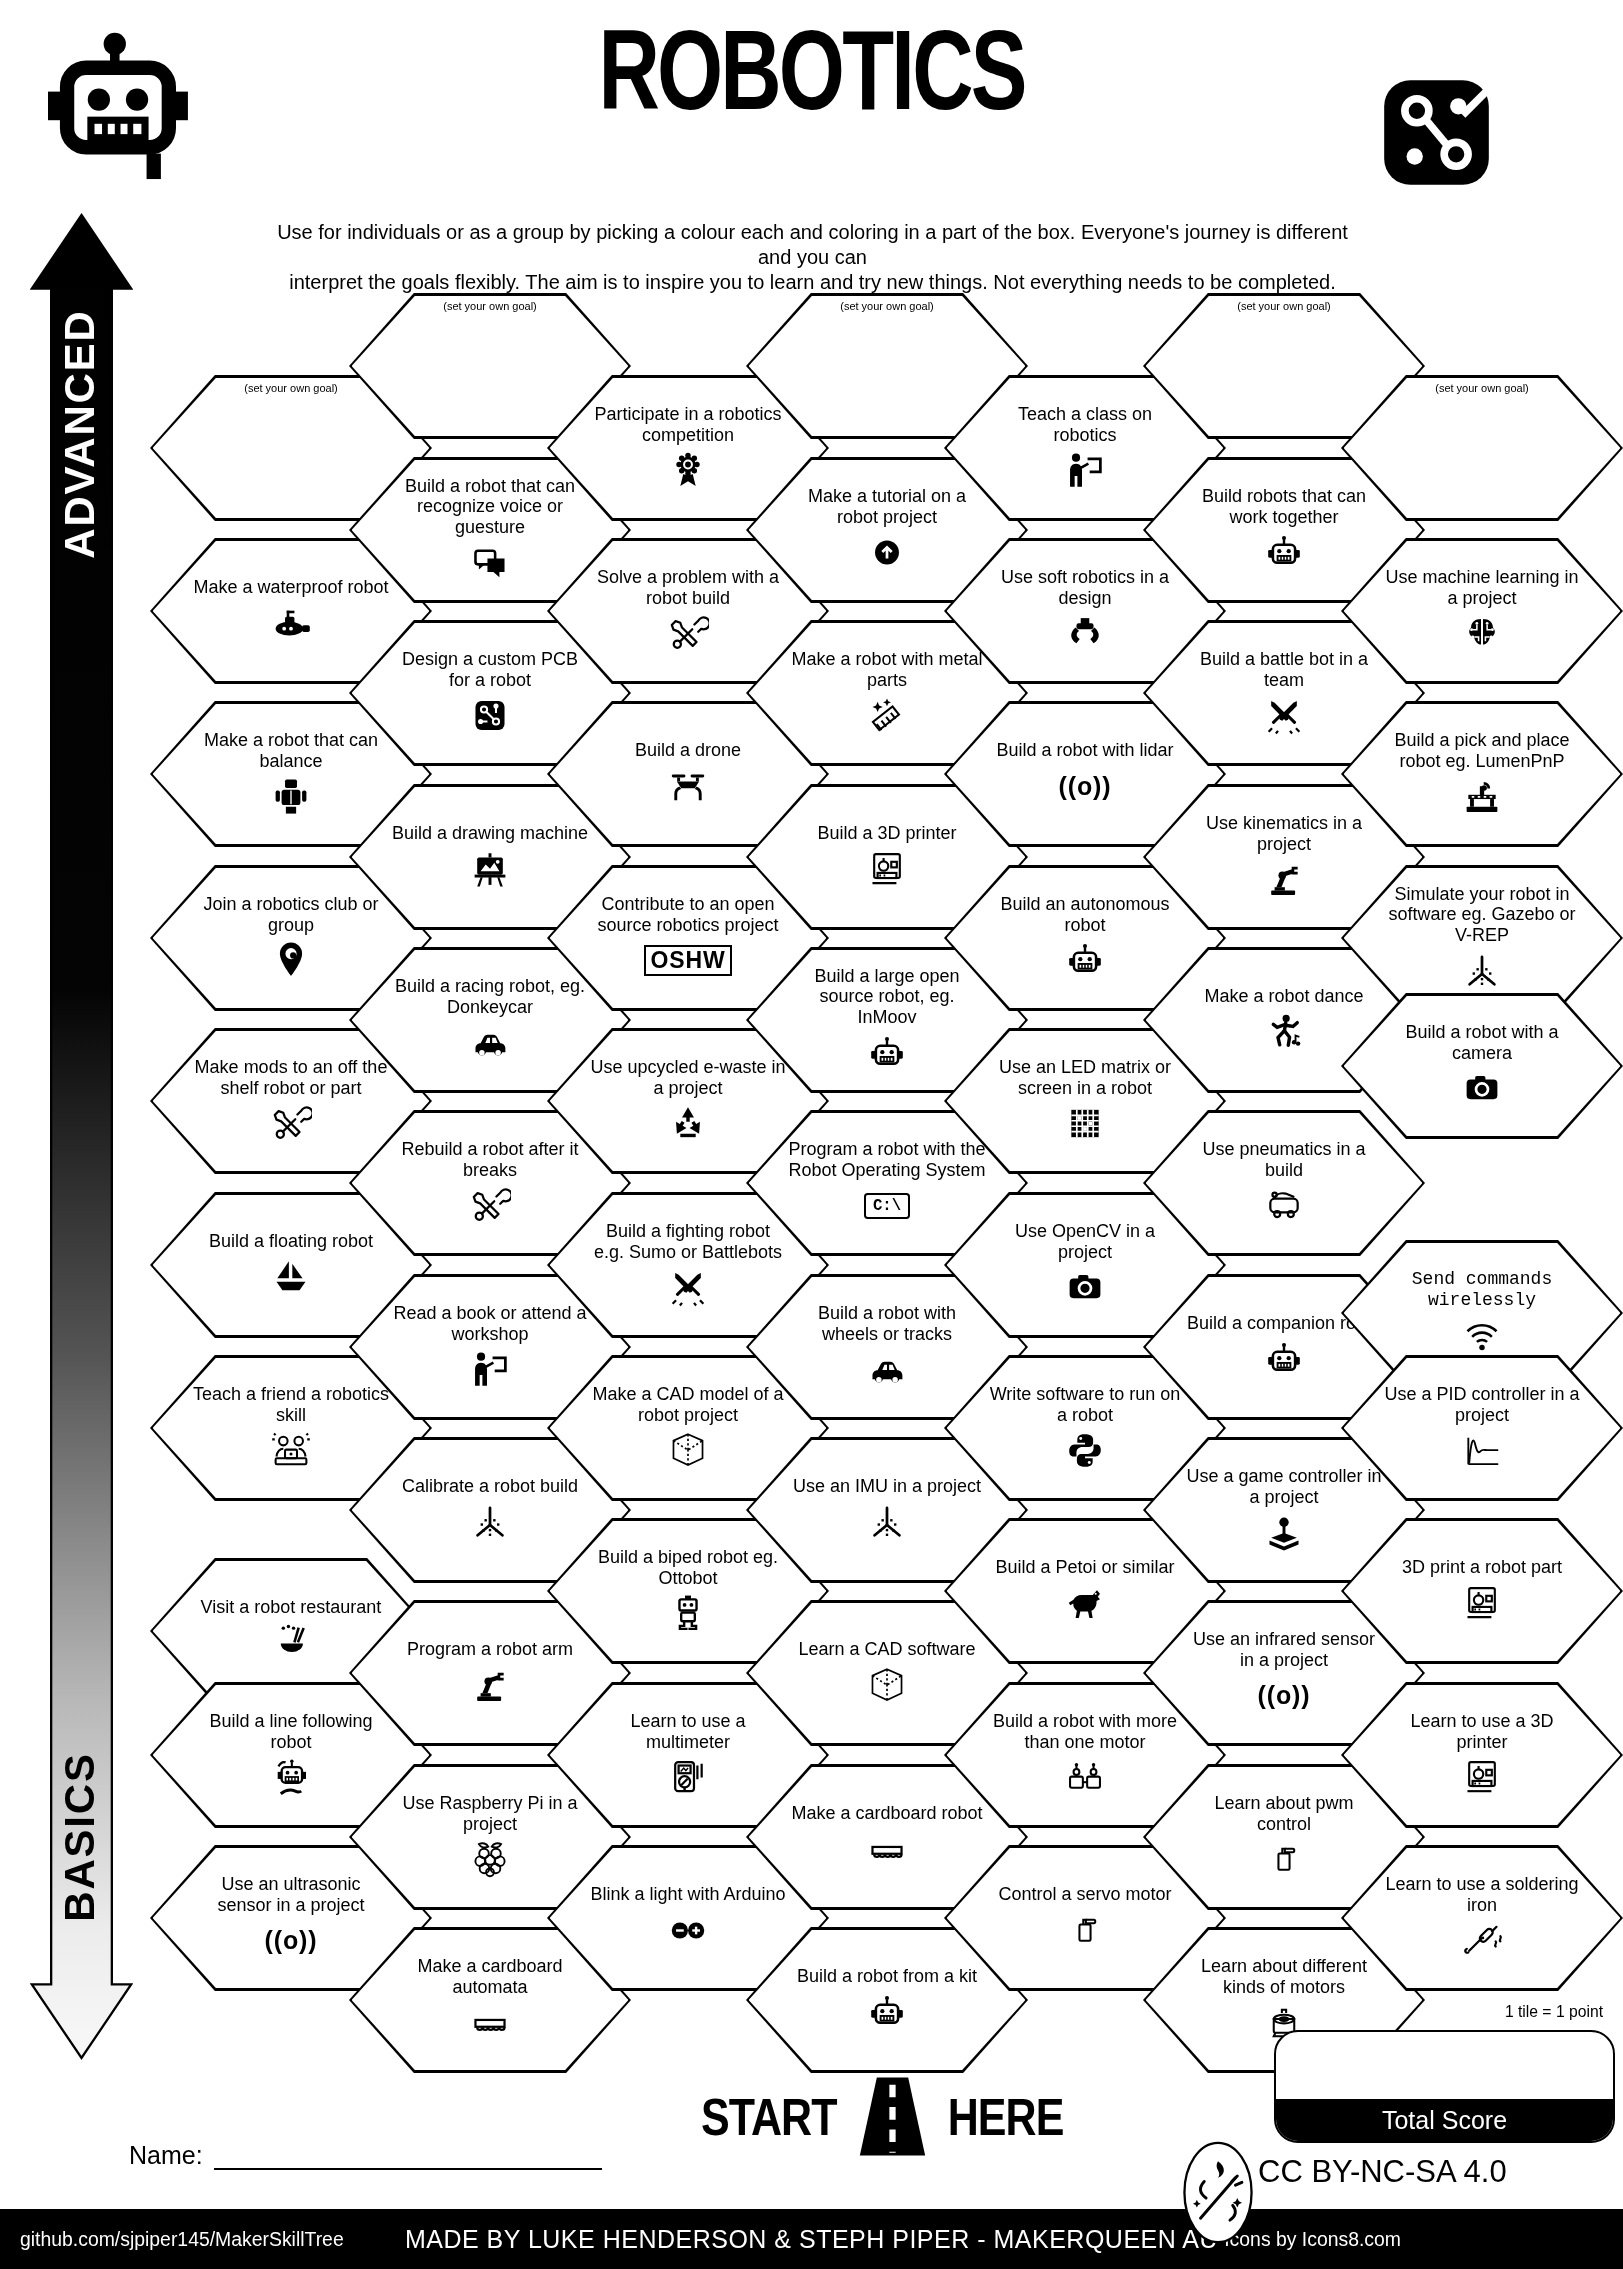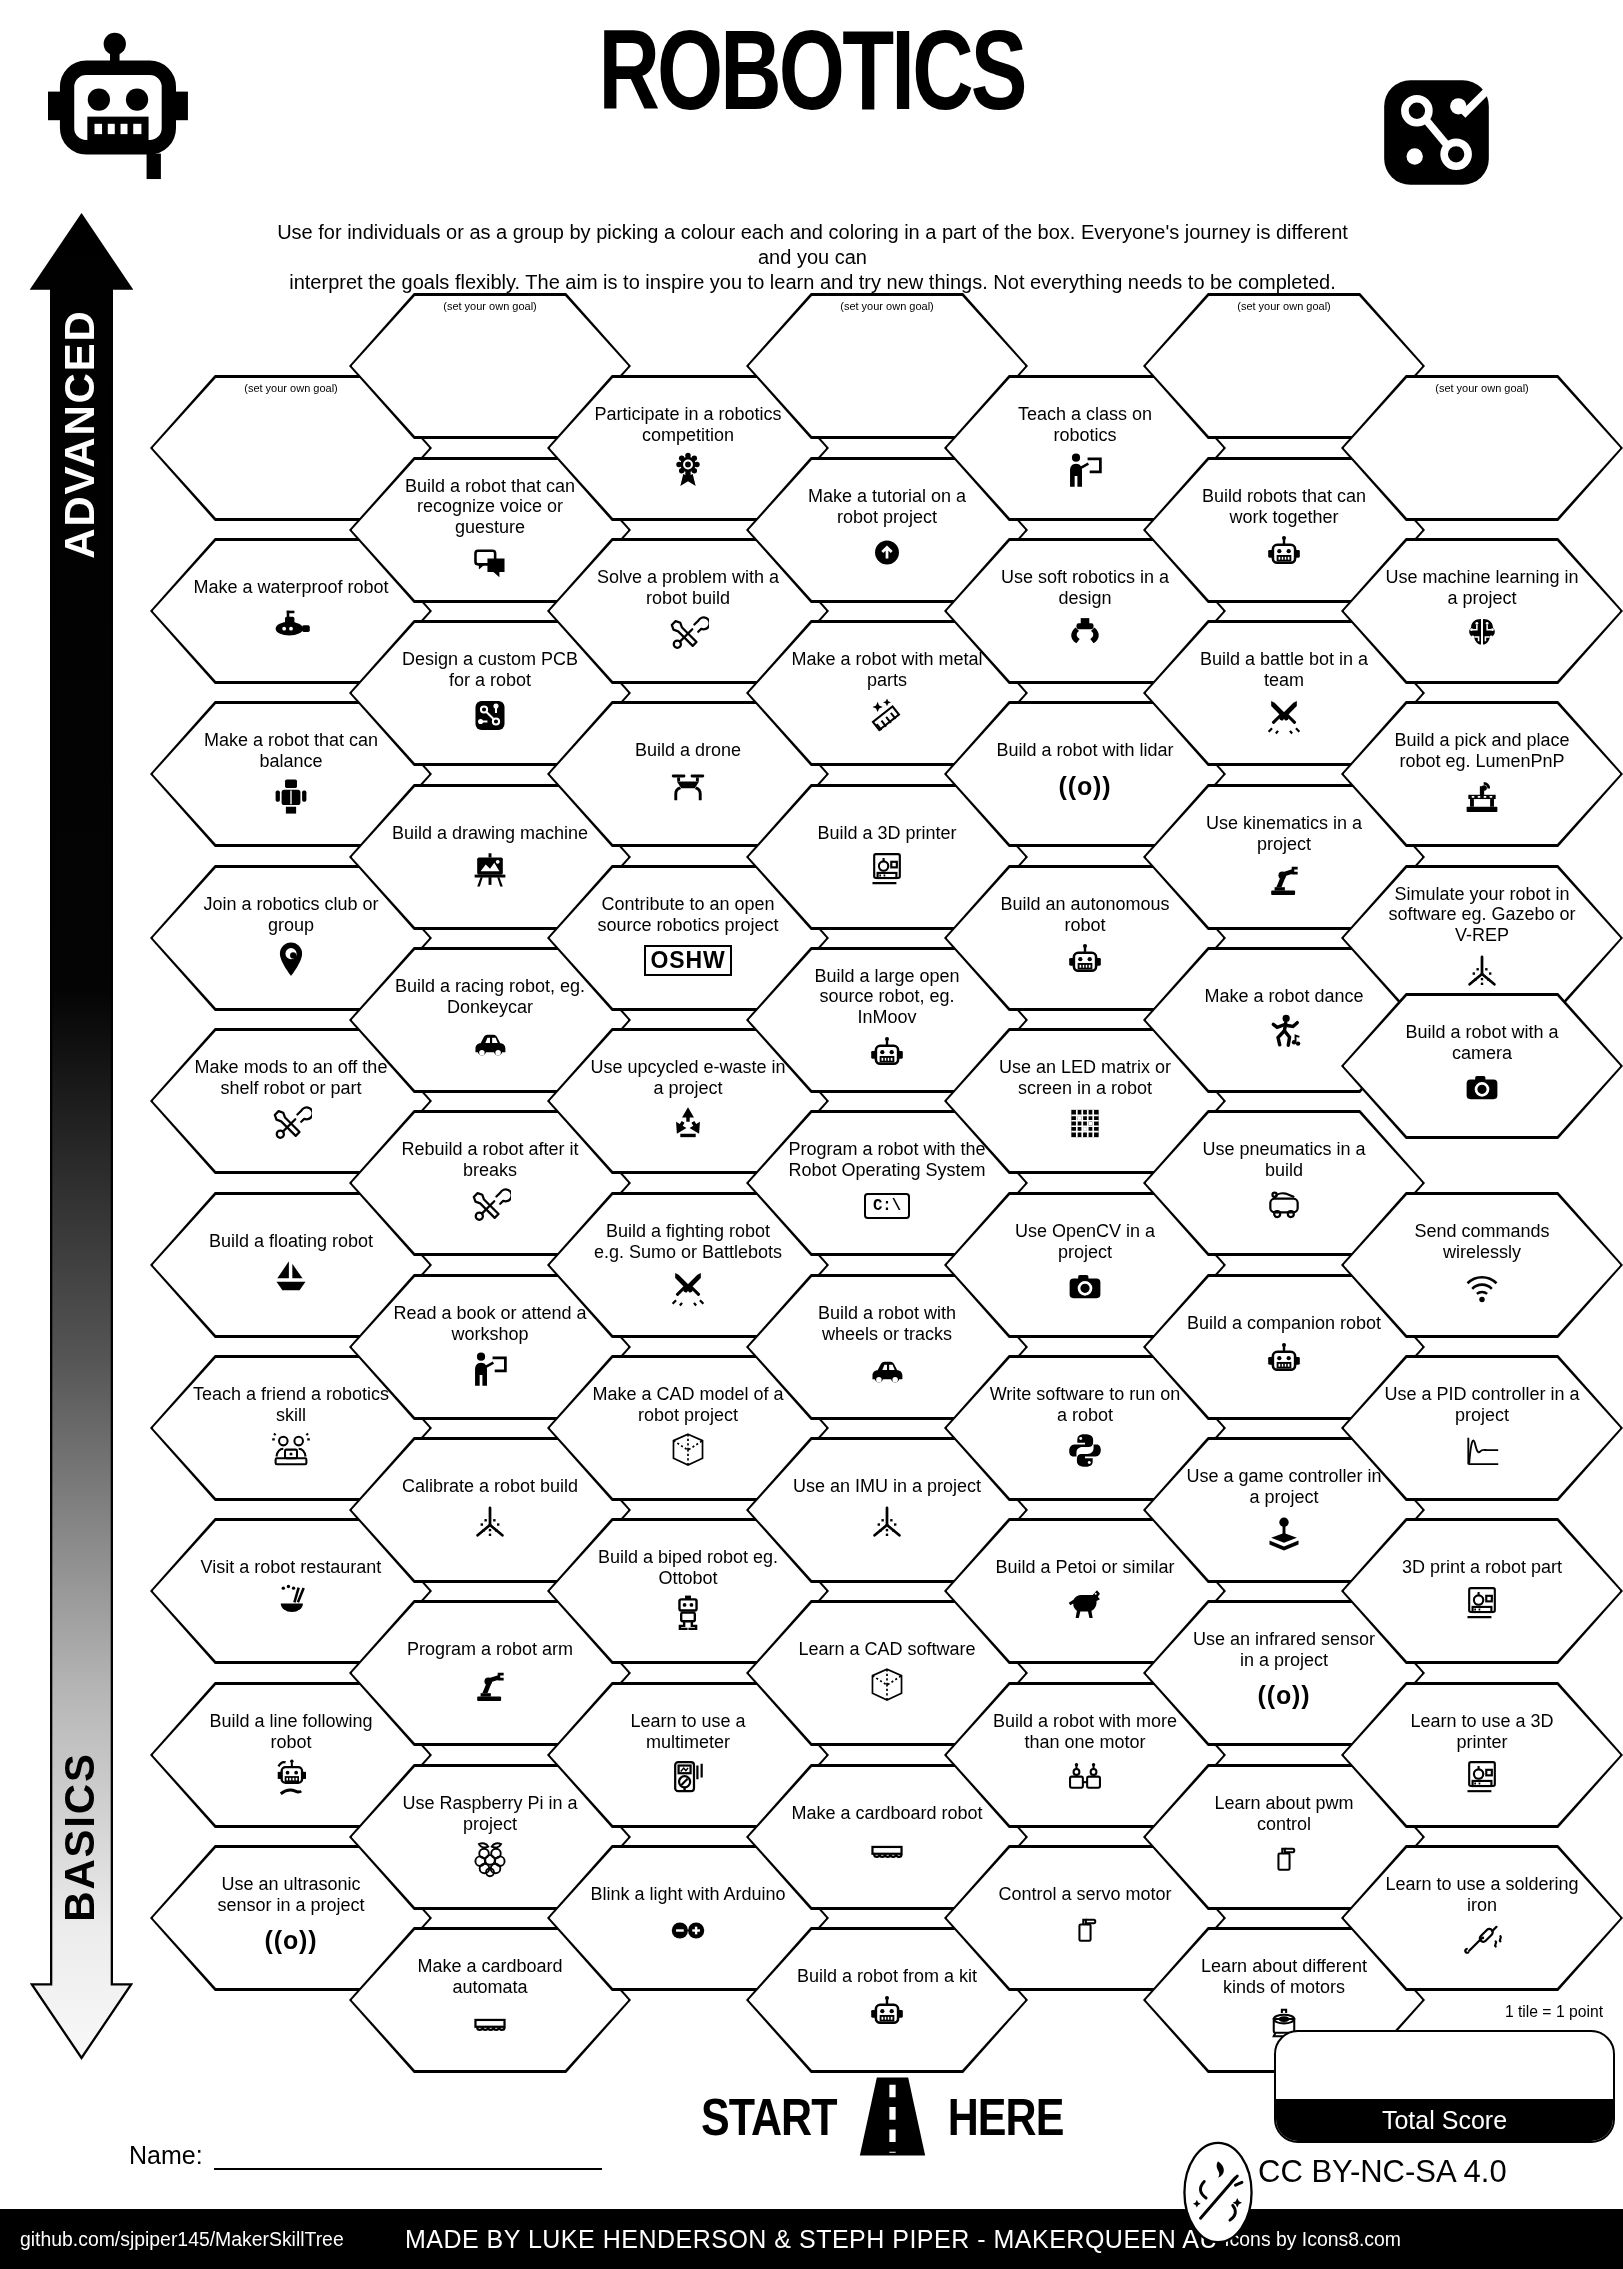--- a/index.html
+++ b/index.html
@@ -217,21 +217,21 @@
                 <path d="M7 31 c1 -6 4 -9 8 -9 m18 0 c4 0 7 3 8 9"></path>
                 <rect x="17" y="23" width="14" height="10" rx="1.5"></rect>
                 <rect x="6" y="33" width="36" height="7" rx="1.5"></rect>
                 <path d="M6 6 l-2 -2 M5 11 h-3 M42 6 l2 -2 M43 11 h3"></path>
               </g>
               <circle cx="24" cy="28" r="1.8"></circle>
             </svg>
           </div>
         </div>
       </div>
-      <div class="hex" aria-label="Visit a robot restaurant" style="left: 150px; top: 1518px;">
+      <div class="hex" aria-label="Visit a robot restaurant" style="left: 150px; top: 1558px;">
         <div class="hex-inner"></div>
         <div class="hex-content">
           <div class="hex-label">Visit a robot restaurant</div>
           <div class="hex-icon">
             <svg viewBox="0 0 48 48" width="42" height="41">
               <path d="M12 24 h26 a13 10 0 0 1 -26 0 z"></path>
               <rect x="29" y="5" width="3" height="18" transform="rotate(16 30 14)"></rect>
               <rect x="34" y="5" width="3" height="18" transform="rotate(22 35 14)"></rect>
               <circle cx="15" cy="6" r="2"></circle>
               <circle cx="21" cy="4" r="2"></circle>
@@ -1162,21 +1162,21 @@
           <div class="hex-label">Build a robot with a camera</div>
           <div class="hex-icon">
             <svg viewBox="0 0 48 48" width="42" height="41">
               <rect x="6" y="13.5" width="36" height="23" rx="4.5"></rect>
               <rect x="16" y="9.5" width="12" height="6" rx="2"></rect>
               <circle cx="24" cy="25" r="7" fill="none" stroke="#fff" stroke-width="3.2"></circle>
             </svg>
           </div>
         </div>
       </div>
-      <div class="hex" aria-label="Send commands wirelessly" style="left: 1341px; top: 1192px;">
+      <div class="hex" aria-label="Send commands wirelessly" style="left: 1341px; top: 1240px; font-family: Liberation Mono, monospace;">
         <div class="hex-inner"></div>
         <div class="hex-content">
           <div class="hex-label">Send commands wirelessly</div>
           <div class="hex-icon">
             <svg viewBox="0 0 48 48" width="42" height="41">
               <g fill="none" stroke="#000" stroke-width="3">
                 <path d="M7 19 a24 24 0 0 1 34 0"></path>
                 <path d="M12.5 25.5 a16 16 0 0 1 23 0"></path>
                 <path d="M18 31.5 a9 9 0 0 1 12 0"></path>
               </g>

